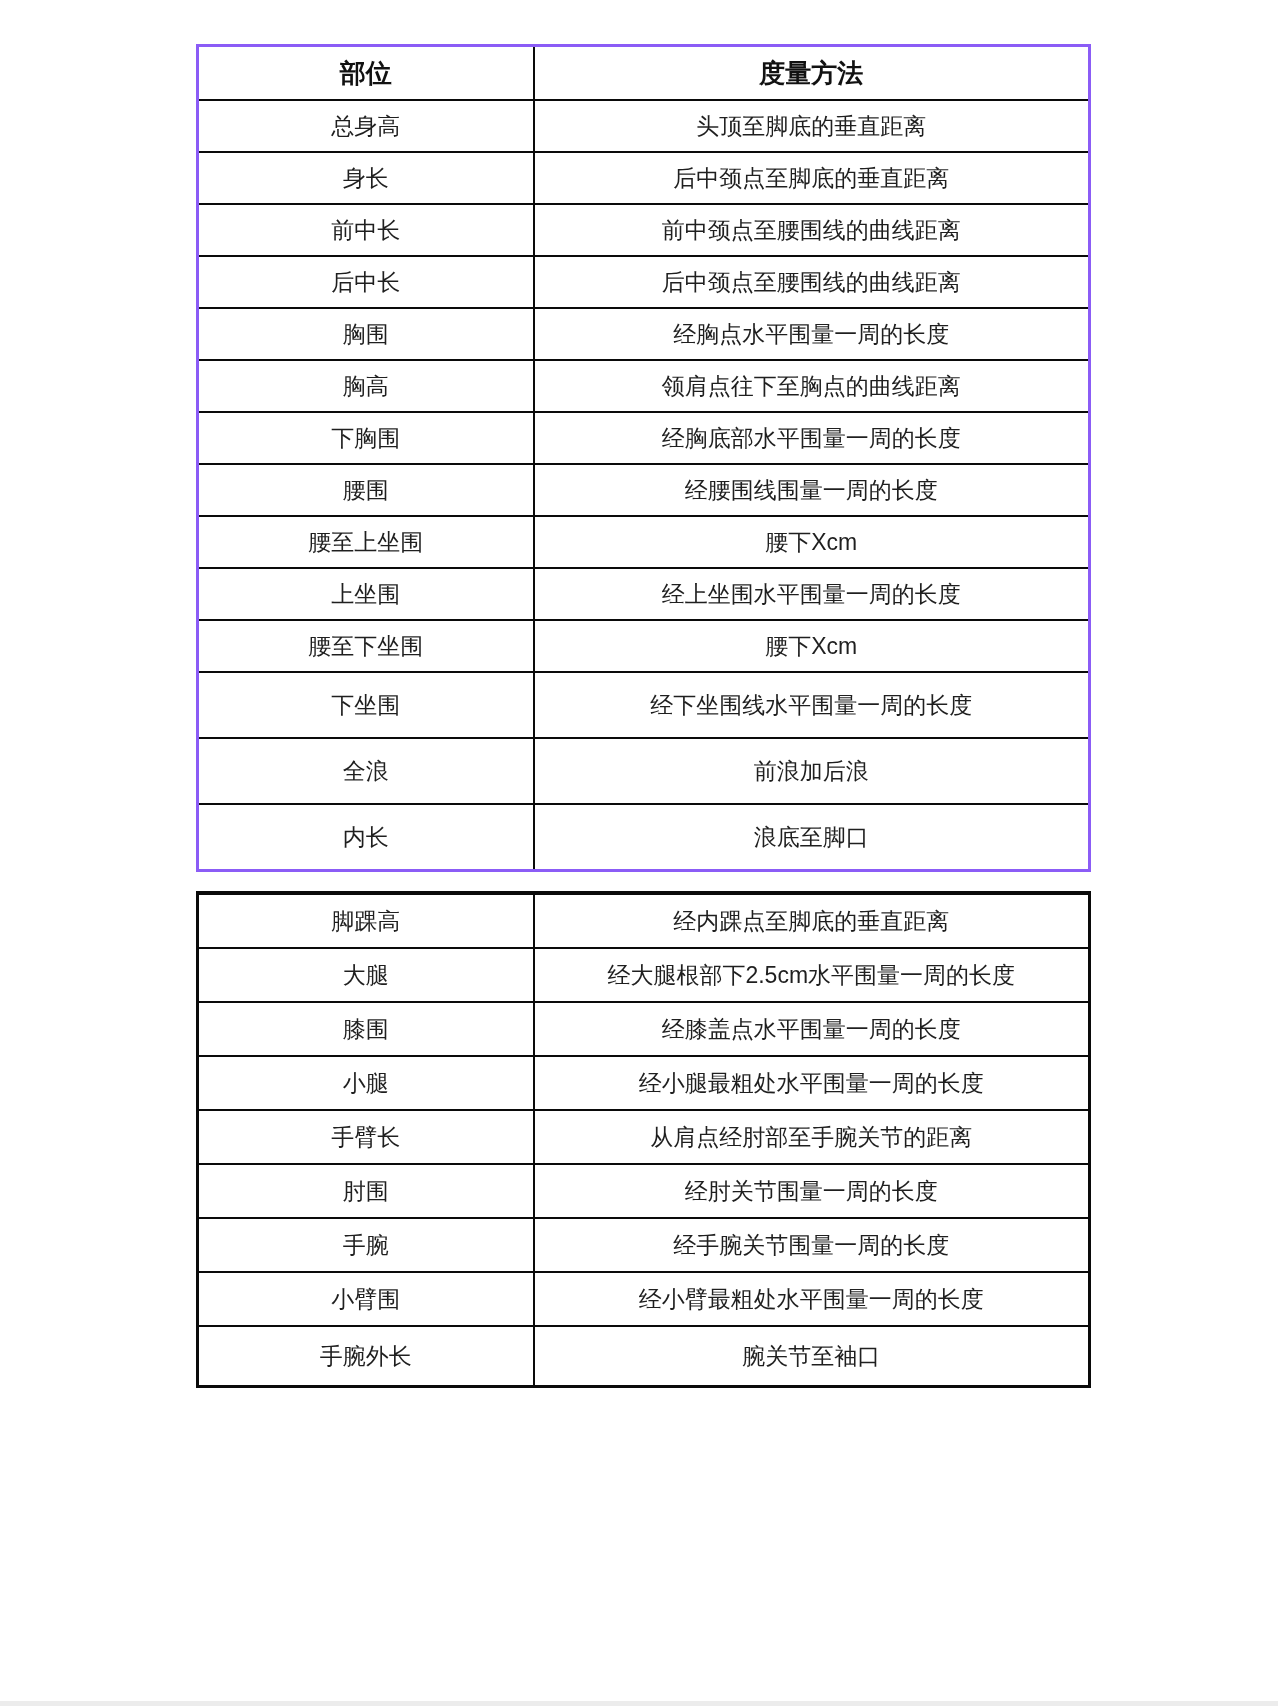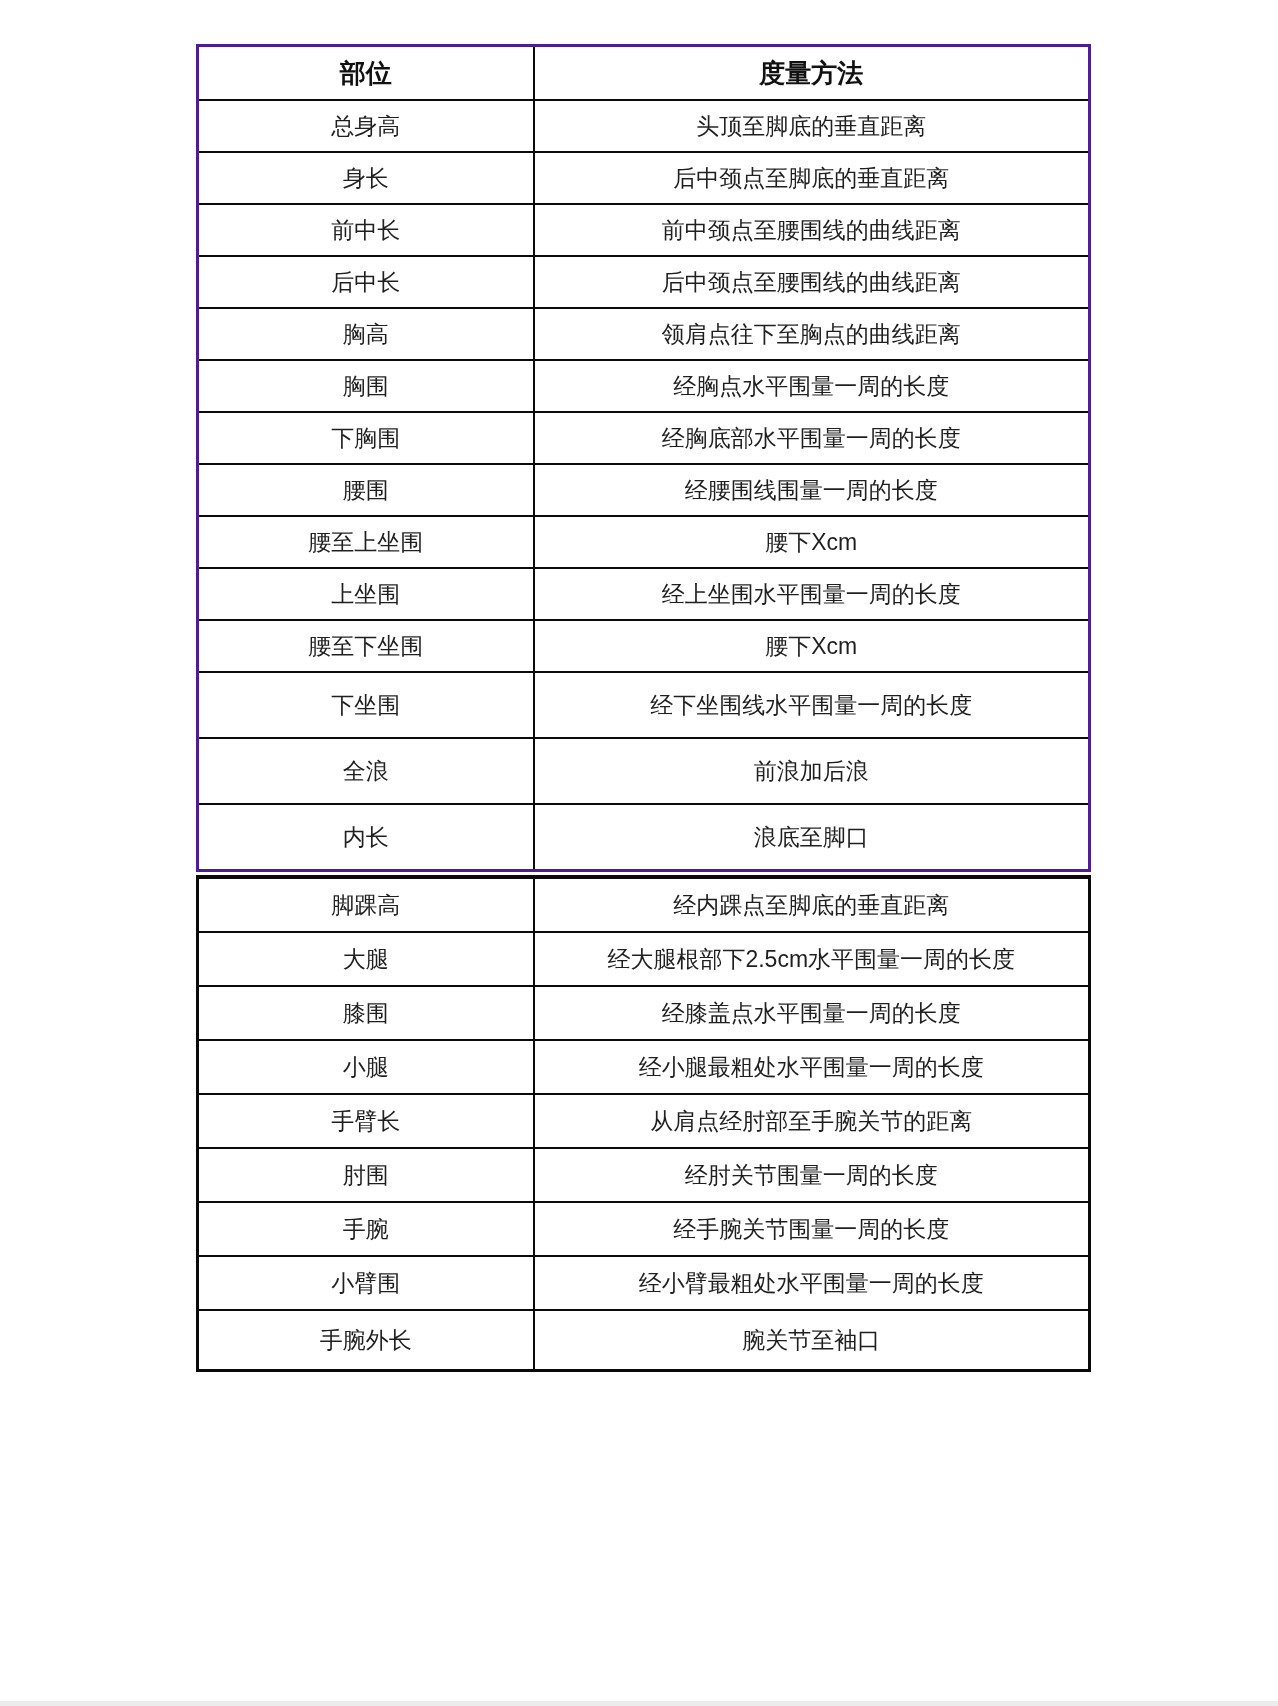--- a/index.html
+++ b/index.html
@@ -20,27 +20,27 @@
     left: 196px;
     top: 44px;
     width: 892px;
   }
   table {
     border-collapse: collapse;
     width: 892px;
     table-layout: fixed;
   }
   table.upper {
-    border: 3px solid #4c1d95;
+    border: 3px solid #8b5cf6;
     padding-left: 33px;
   }
   table.lower {
     border: 3px solid #0a0a0a;
     border-top: 4px solid #0a0a0a;
-    margin-top: 3px;
+    margin-top: 19px;
   }
   th, td {
     border: 2px solid #0a0a0a;
     text-align: center;
     vertical-align: middle;
     padding: 0 6px;
     font-size: 23px;
     line-height: 1.25;
     color: #1f1f1f;
   }
@@ -97,26 +97,26 @@
           </tr>
           <tr>
             <td>前中长</td>
             <td>前中颈点至腰围线的曲线距离</td>
           </tr>
           <tr>
             <td>后中长</td>
             <td>后中颈点至腰围线的曲线距离</td>
           </tr>
           <tr>
+            <td>胸围</td>
+            <td>经胸点水平围量一周的长度</td>
+          </tr>
+          <tr>
             <td>胸高</td>
             <td>领肩点往下至胸点的曲线距离</td>
-          </tr>
-          <tr>
-            <td>胸围</td>
-            <td>经胸点水平围量一周的长度</td>
           </tr>
           <tr>
             <td>下胸围</td>
             <td>经胸底部水平围量一周的长度</td>
           </tr>
           <tr>
             <td>腰围</td>
             <td>经腰围线围量一周的长度</td>
           </tr>
           <tr>

